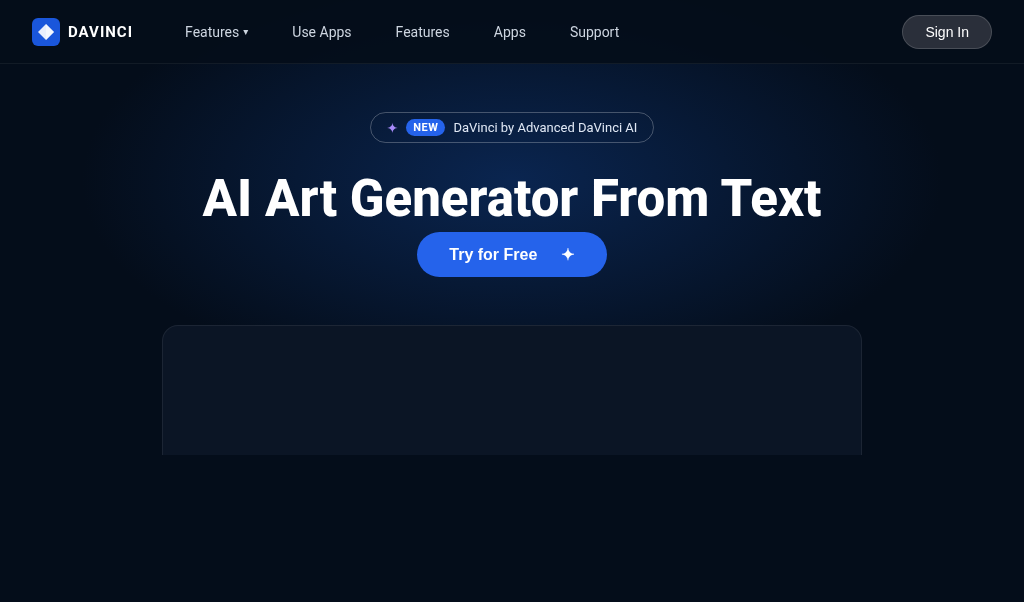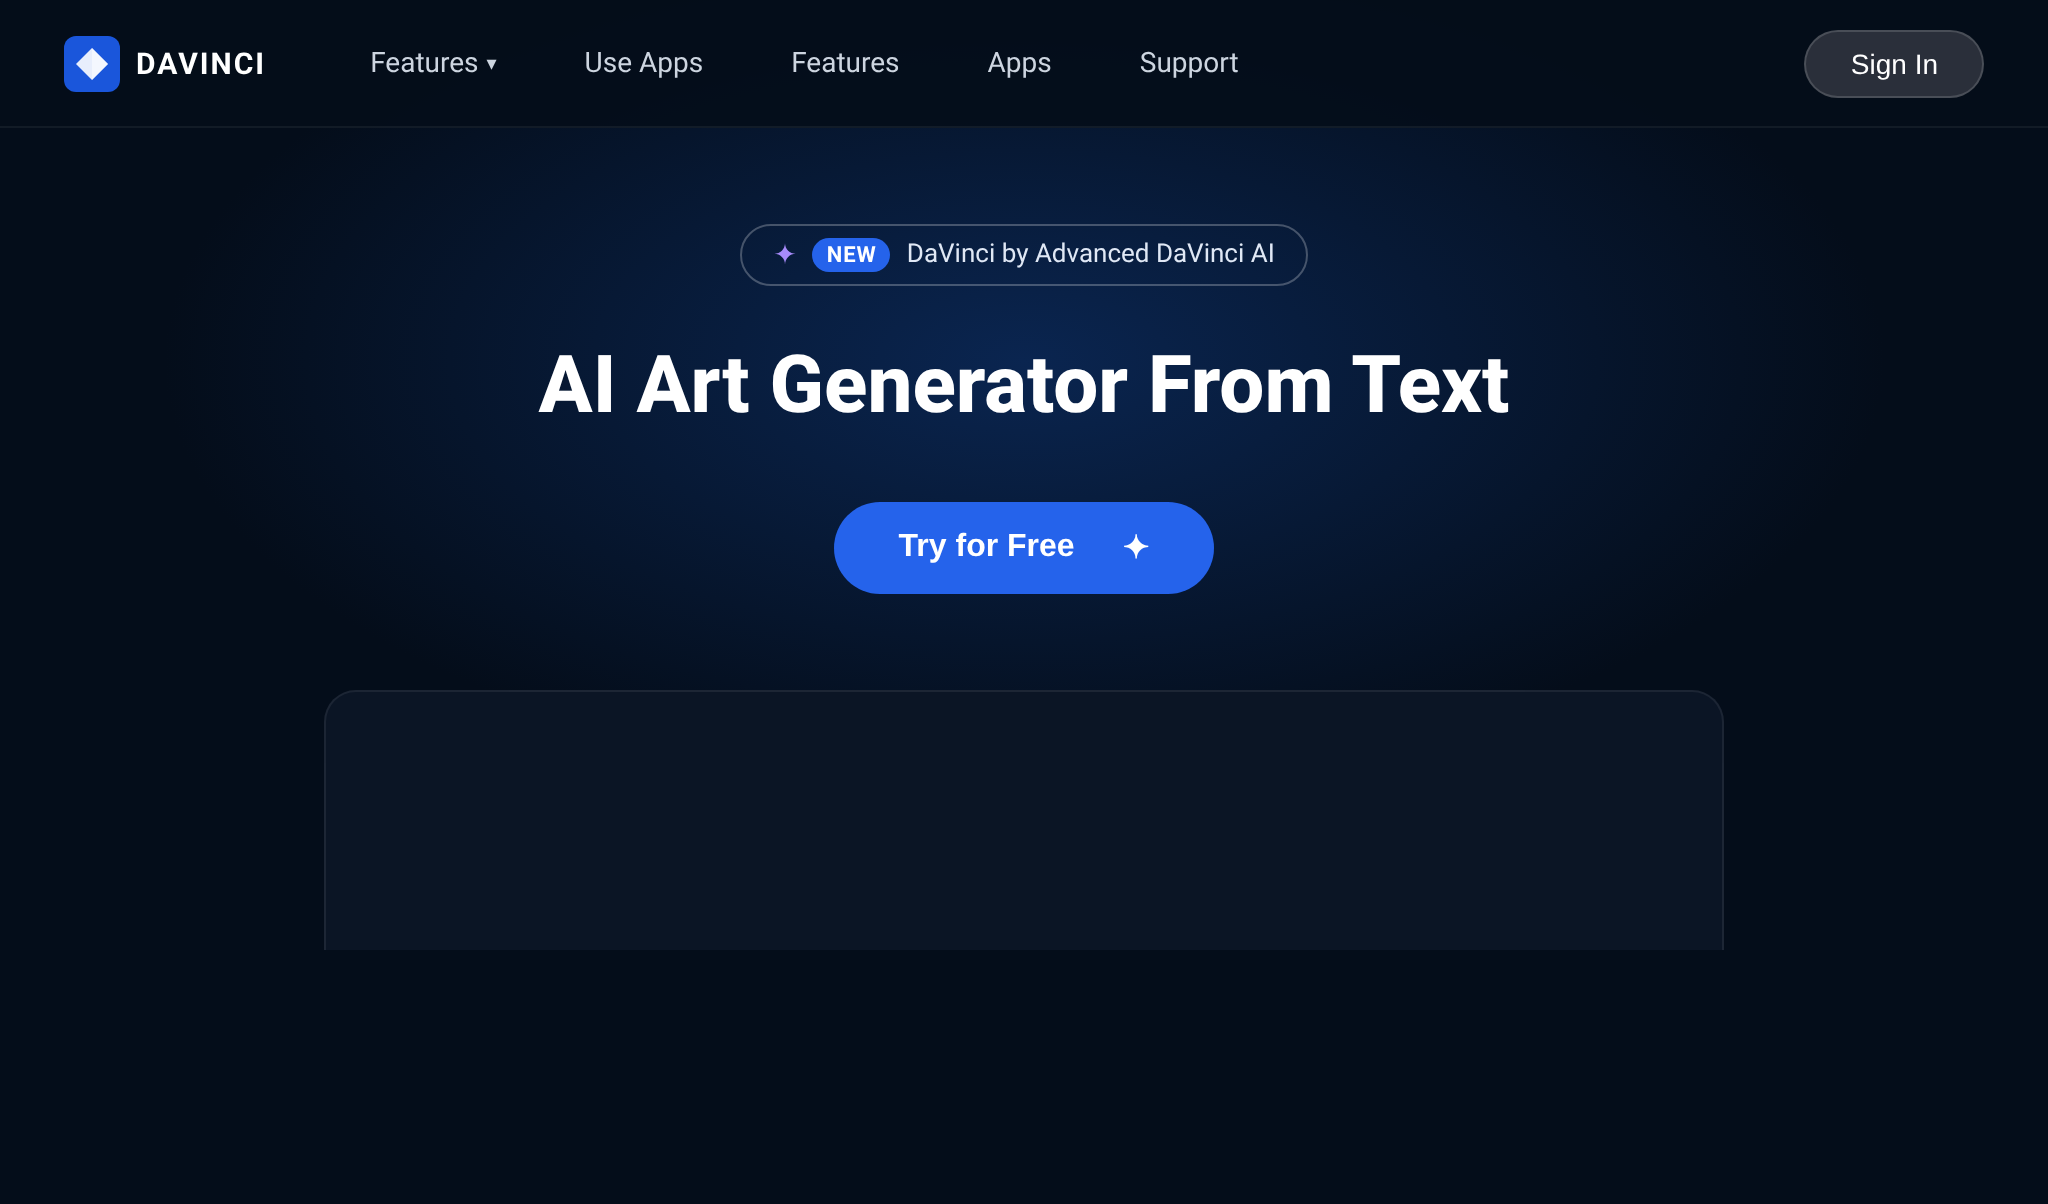--- a/index.html
+++ b/index.html
@@ -132,25 +132,25 @@
       letter-spacing: 0.5px;
     }
 
     .sparkle-icon {
       color: #a78bfa;
       font-size: 14px;
     }
 
     
     .headline {
-      font-size: 40px;
+      font-size: 51px;
       font-weight: 800;
       color: #ffffff;
       line-height: 1.1;
-      margin-bottom: 36px;
+      margin-bottom: 5px;
       max-width: 700px;
     }
 
     
     .subtext {
       font-size: 15.5px;
       color: #8fa5c0;
       line-height: 1.65;
       max-width: 520px;
       margin-bottom: 32px;

